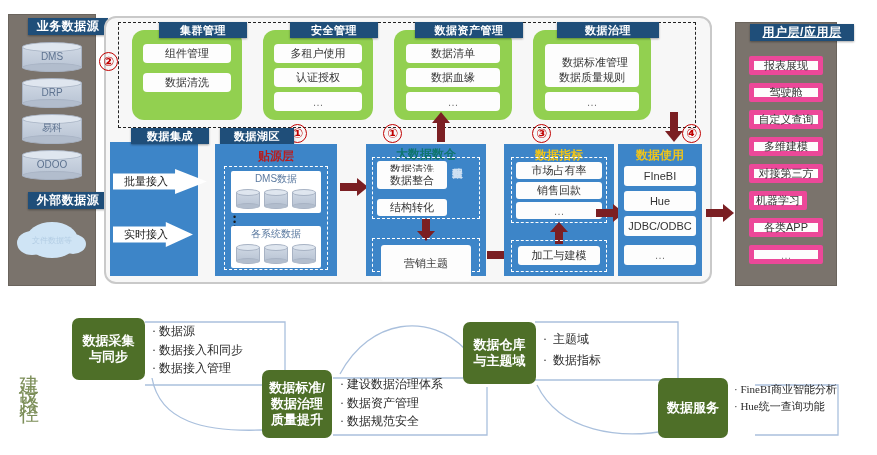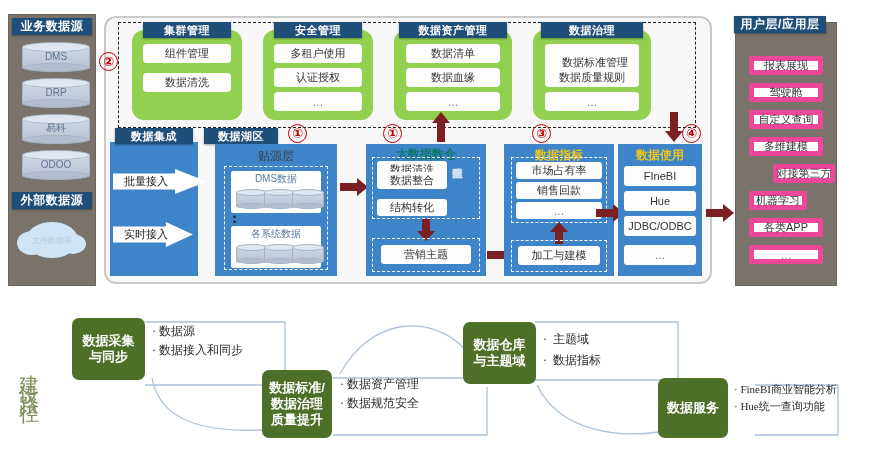--- a/index.html
+++ b/index.html
@@ -9,32 +9,33 @@
     -webkit-font-smoothing:antialiased;
   }
   .abs{position:absolute;box-sizing:border-box;}
 
   
   .hdr-badge{
     background:#1f4e79;color:#ffffff;font-weight:bold;
     display:flex;align-items:center;justify-content:center;
     letter-spacing:.5px;white-space:nowrap;
     box-shadow:0 1px 2px rgba(0,0,0,.35);
+    margin-left:16px;
   }
   .side-col{
     background:#7a736c;border:1px solid #6a645d;
   }
   .side-item{
     background:#fdfdfd;border:5px solid #ec4899;border-radius:2px;
     display:flex;align-items:center;justify-content:center;
     color:#333;white-space:nowrap;
   }
 
   
-  .cyl{position:absolute;padding-left:8px;}
+  .cyl{position:absolute;}
   .cyl .body{
     position:absolute;left:0;right:0;top:5px;bottom:4px;
     background:linear-gradient(180deg,#cfd8e4 0%,#b9c4d4 100%);
     border-left:1px solid #a8b3c4;border-right:1px solid #a8b3c4;
   }
   .cyl .top{
     position:absolute;left:0;right:0;top:0;height:10px;border-radius:50%;
     background:#dfe6ef;border:1px solid #a8b3c4;box-sizing:border-box;
   }
   .cyl .bot{
@@ -173,21 +174,21 @@
 <div class="white-arrow" style="left:113px;top:169px;width:80px;height:25px;font-size:11px;padding-right:14px;
      clip-path:polygon(0 18%,66% 18%,66% 0,100% 50%,66% 100%,66% 82%,0 82%);"></div>
 <div class="abs" style="left:113px;top:169px;width:66px;height:25px;display:flex;align-items:center;justify-content:center;font-size:11px;color:#222;">批量接入</div>
 <div class="white-arrow" style="left:113px;top:222px;width:80px;height:25px;font-size:11px;
      clip-path:polygon(0 18%,66% 18%,66% 0,100% 50%,66% 100%,66% 82%,0 82%);"></div>
 <div class="abs" style="left:113px;top:222px;width:66px;height:25px;display:flex;align-items:center;justify-content:center;font-size:11px;color:#222;">实时接入</div>
 
 <div class="abs hdr-badge" style="left:204px;top:128px;width:74px;height:16px;font-size:11px;">数据湖区</div>
 <div class="abs" style="left:215px;top:144px;width:122px;height:132px;background:#3d85c8;"></div>
 <div class="abs" style="left:215px;top:148px;width:122px;height:16px;display:flex;align-items:center;justify-content:center;
-     color:#404040;font-size:12px;font-weight:normal;">贴源层</div>
+     color:#b91c1c;font-size:12px;font-weight:bold;">贴源层</div>
 <div class="abs" style="left:224px;top:166px;width:104px;height:104px;border:1.4px dashed #ffffff;"></div>
 
 <div class="abs" style="left:231px;top:171px;width:90px;height:42px;background:#ffffff;border-radius:2px;"></div>
 <div class="abs" style="left:231px;top:172px;width:90px;height:14px;display:flex;align-items:center;justify-content:center;
      color:#5b7aa0;font-size:10px;">DMS数据</div>
 <div class="cyl sm" style="left:236px;top:189px;width:24px;height:20px;">
   <div class="body"></div>
     <div class="top"></div>
     <div class="bot"></div>
   </div>
@@ -237,21 +238,21 @@
 <div class="abs side-item" style="left:377px;top:199px;width:70px;height:17px;font-size:11px;border-radius:3px;border:none;">结构转化</div>
 <div class="abs" style="left:450px;top:160px;width:14px;height:58px;writing-mode:vertical-rl;text-orientation:upright;
      color:#cfe0f2;font-size:10px;font-weight:bold;letter-spacing:0px;display:flex;align-items:center;">数据处理</div>
 
 <div class="arrow-dark" style="left:417px;top:219px;width:18px;height:22px;">
   <div class="shaft" style="left:5px;top:0;width:8px;height:13px;"></div>
   <div class="head" style="left:0;bottom:0;border-left:9px solid transparent;border-right:9px solid transparent;border-top:10px solid #7b1f23;"></div>
 </div>
 
 <div class="abs" style="left:372px;top:238px;width:108px;height:34px;border:1.4px dashed #ffffff;"></div>
-<div class="abs side-item" style="left:381px;top:245px;width:90px;height:19px;font-size:11px;border-radius:3px;border:none;">营销主题</div>
+<div class="abs side-item" style="left:381px;top:245px;width:90px;height:36px;font-size:11px;border-radius:3px;border:none;">营销主题</div>
 
 <div class="arrow-dark" style="left:487px;top:246px;width:28px;height:18px;">
   <div class="shaft" style="left:0;top:5px;width:18px;height:8px;"></div>
   <div class="head" style="right:0;top:0;border-top:9px solid transparent;border-bottom:9px solid transparent;border-left:11px solid #7b1f23;"></div>
 </div>
 
 <div class="abs" style="left:504px;top:144px;width:110px;height:132px;background:#3d85c8;"></div>
 <div class="abs" style="left:504px;top:147px;width:110px;height:16px;display:flex;align-items:center;justify-content:center;
      color:#f0c419;font-size:12px;font-weight:bold;">数据指标</div>
 <div class="abs" style="left:511px;top:157px;width:96px;height:66px;border:1.4px dashed #ffffff;"></div>
@@ -279,26 +280,26 @@
 <div class="abs side-item" style="left:624px;top:191px;width:72px;height:20px;font-size:11px;border-radius:3px;border:none;">Hue</div>
 <div class="abs side-item" style="left:624px;top:216px;width:72px;height:20px;font-size:11px;border-radius:3px;border:none;">JDBC/ODBC</div>
 <div class="abs side-item" style="left:624px;top:245px;width:72px;height:20px;font-size:11px;border-radius:3px;border:none;color:#777;">…</div>
 
 <div class="arrow-dark" style="left:706px;top:204px;width:28px;height:18px;">
   <div class="shaft" style="left:0;top:5px;width:18px;height:8px;"></div>
   <div class="head" style="right:0;top:0;border-top:9px solid transparent;border-bottom:9px solid transparent;border-left:11px solid #7b1f23;"></div>
 </div>
 
 <div class="abs side-col" style="left:735px;top:22px;width:102px;height:264px;"></div>
-<div class="abs hdr-badge" style="left:734px;top:16px;width:92px;height:17px;font-size:12px;">用户层/应用层</div>
+<div class="abs hdr-badge" style="left:734px;top:24px;width:104px;height:17px;font-size:12px;text-decoration:underline;">用户层/应用层</div>
 <div class="abs side-item" style="left:749px;top:56px;width:74px;height:19px;font-size:11px;">报表展现</div>
 <div class="abs side-item" style="left:749px;top:83px;width:74px;height:19px;font-size:11px;">驾驶舱</div>
 <div class="abs side-item" style="left:749px;top:110px;width:74px;height:19px;font-size:11px;">自定义查询</div>
 <div class="abs side-item" style="left:749px;top:137px;width:74px;height:19px;font-size:11px;">多维建模</div>
-<div class="abs side-item" style="left:749px;top:164px;width:62px;height:19px;font-size:11px;margin-left:24px;">对接第三方</div>
+<div class="abs side-item" style="left:749px;top:164px;width:74px;height:19px;font-size:11px;">对接第三方</div>
 <div class="abs side-item" style="left:749px;top:191px;width:58px;height:19px;font-size:11px;">机器学习</div>
 <div class="abs side-item" style="left:749px;top:218px;width:74px;height:19px;font-size:11px;">各类APP</div>
 <div class="abs side-item" style="left:749px;top:245px;width:74px;height:19px;font-size:11px;color:#888;">…</div>
 
 <svg class="abs" style="left:0;top:290px;width:877px;height:165px;" viewBox="0 0 877 165">
   <path d="M145 32 L285 32 L285 95 L300 95" fill="none" stroke="#aac0dd" stroke-width="1.3"></path>
   <path d="M145 95 L262 95" fill="none" stroke="#aac0dd" stroke-width="1.3"></path>
   <path d="M152 88 C160 132 205 142 262 140" fill="none" stroke="#aac0dd" stroke-width="1.3"></path>
   <path d="M333 88 L467 88" fill="none" stroke="#aac0dd" stroke-width="1.3"></path>
   <path d="M333 145 L487 145 L487 97" fill="none" stroke="#aac0dd" stroke-width="1.3"></path>
@@ -310,26 +311,28 @@
 </svg>
 
 <div class="abs rm-serif" style="left:18px;top:320px;width:24px;height:118px;writing-mode:vertical-rl;text-orientation:upright;
      color:#7d8f5a;font-size:20px;letter-spacing:10px;display:flex;align-items:center;justify-content:center;">建设路径</div>
 
 <div class="rm-box" style="left:72px;top:318px;width:73px;height:62px;font-size:13px;white-space:pre-line;">数据采集
 与同步</div>
 <div class="rm-bullets rm-serif" style="left:152px;top:322px;font-size:12px;">
   <div>· <span>数据源</span></div>
   <div>· <span>数据接入和同步</span></div>
+  <div>· <span>数据接入管理</span></div>
 </div>
 
 <div class="rm-box" style="left:262px;top:370px;width:70px;height:68px;font-size:13px;white-space:pre-line;">数据标准/
 数据治理
 质量提升</div>
 <div class="rm-bullets rm-serif" style="left:340px;top:375px;font-size:12px;">
+  <div>· <span>建设数据治理体系</span></div>
   <div>· <span>数据资产管理</span></div>
   <div>· <span>数据规范安全</span></div>
 </div>
 
 <div class="rm-box" style="left:463px;top:322px;width:73px;height:62px;font-size:13px;white-space:pre-line;">数据仓库
 与主题域</div>
 <div class="rm-bullets rm-serif" style="left:543px;top:329px;font-size:12px;line-height:1.75;">
   <div>· &nbsp;<span>主题域</span></div>
   <div>· &nbsp;<span>数据指标</span></div>
 </div>

